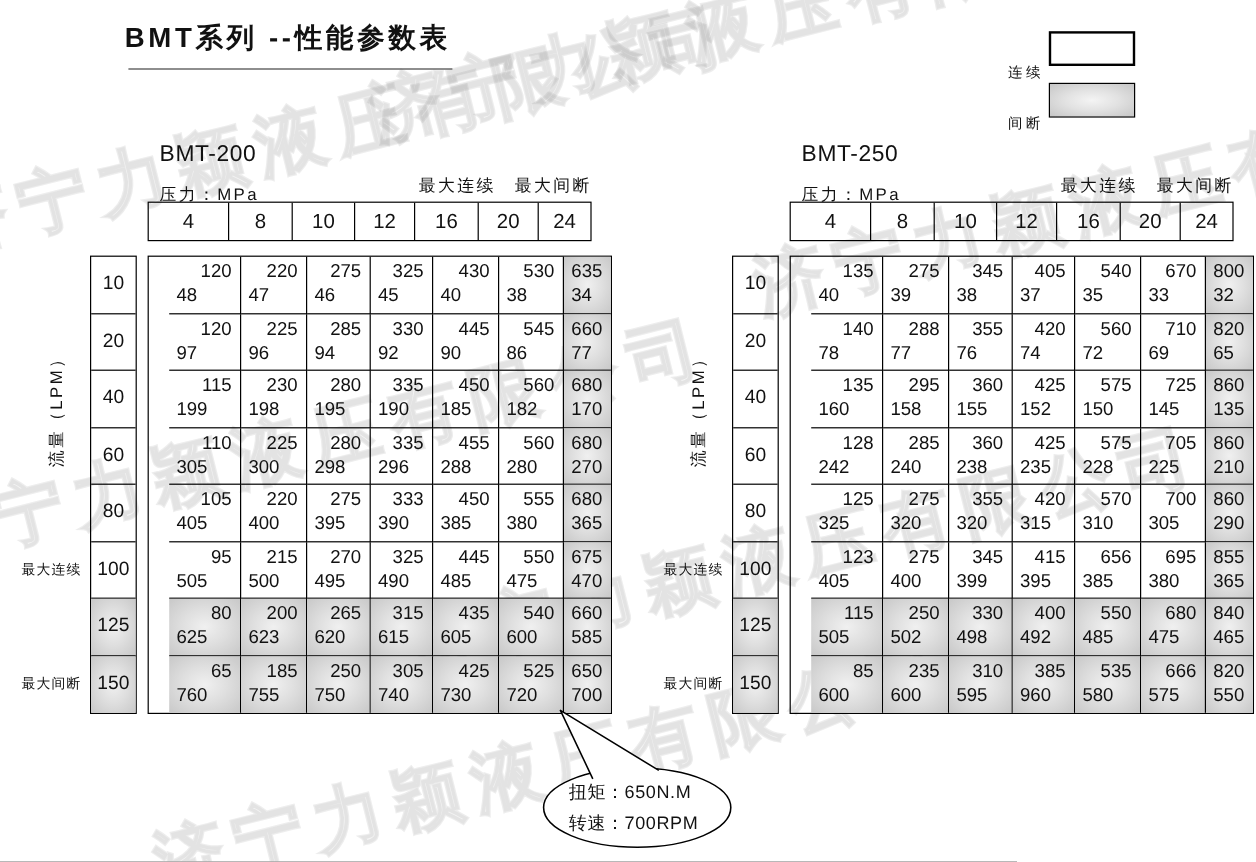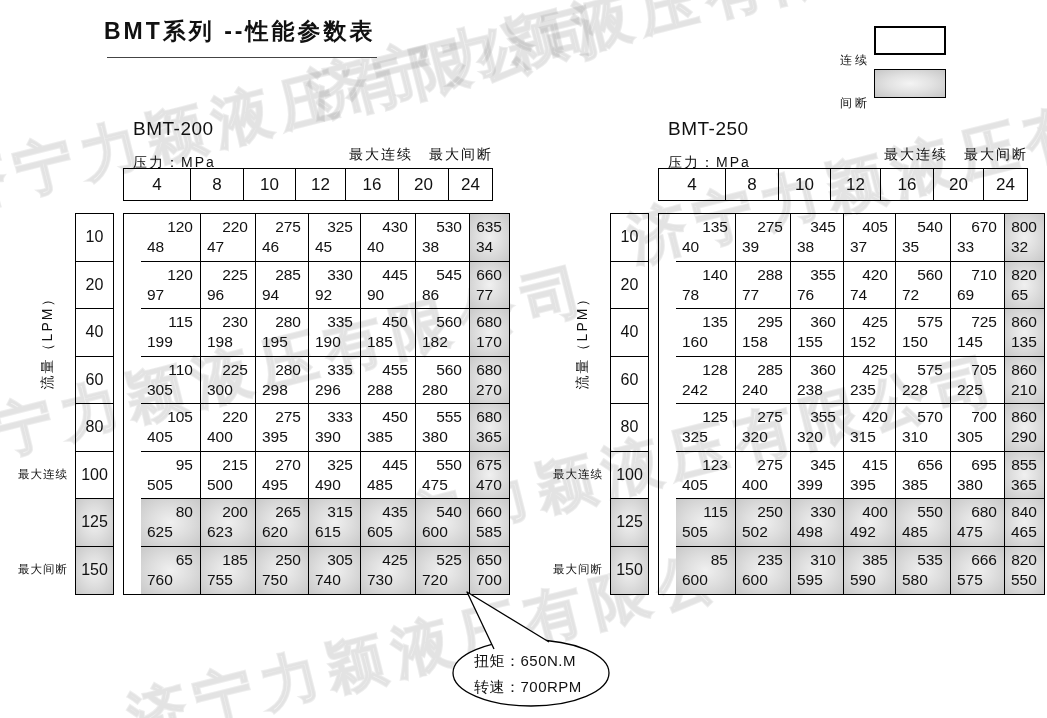--- a/index.html
+++ b/index.html
@@ -571,21 +571,21 @@
         <div class="cell shade">
           <div class="top">235</div>
           <div class="bot">600</div>
         </div>
         <div class="cell shade">
           <div class="top">310</div>
           <div class="bot">595</div>
         </div>
         <div class="cell shade">
           <div class="top">385</div>
-          <div class="bot">590</div>
+          <div class="bot">960</div>
         </div>
         <div class="cell shade">
           <div class="top">535</div>
           <div class="bot">580</div>
         </div>
         <div class="cell shade">
           <div class="top">666</div>
           <div class="bot">575</div>
         </div>
         <div class="cell shade">

